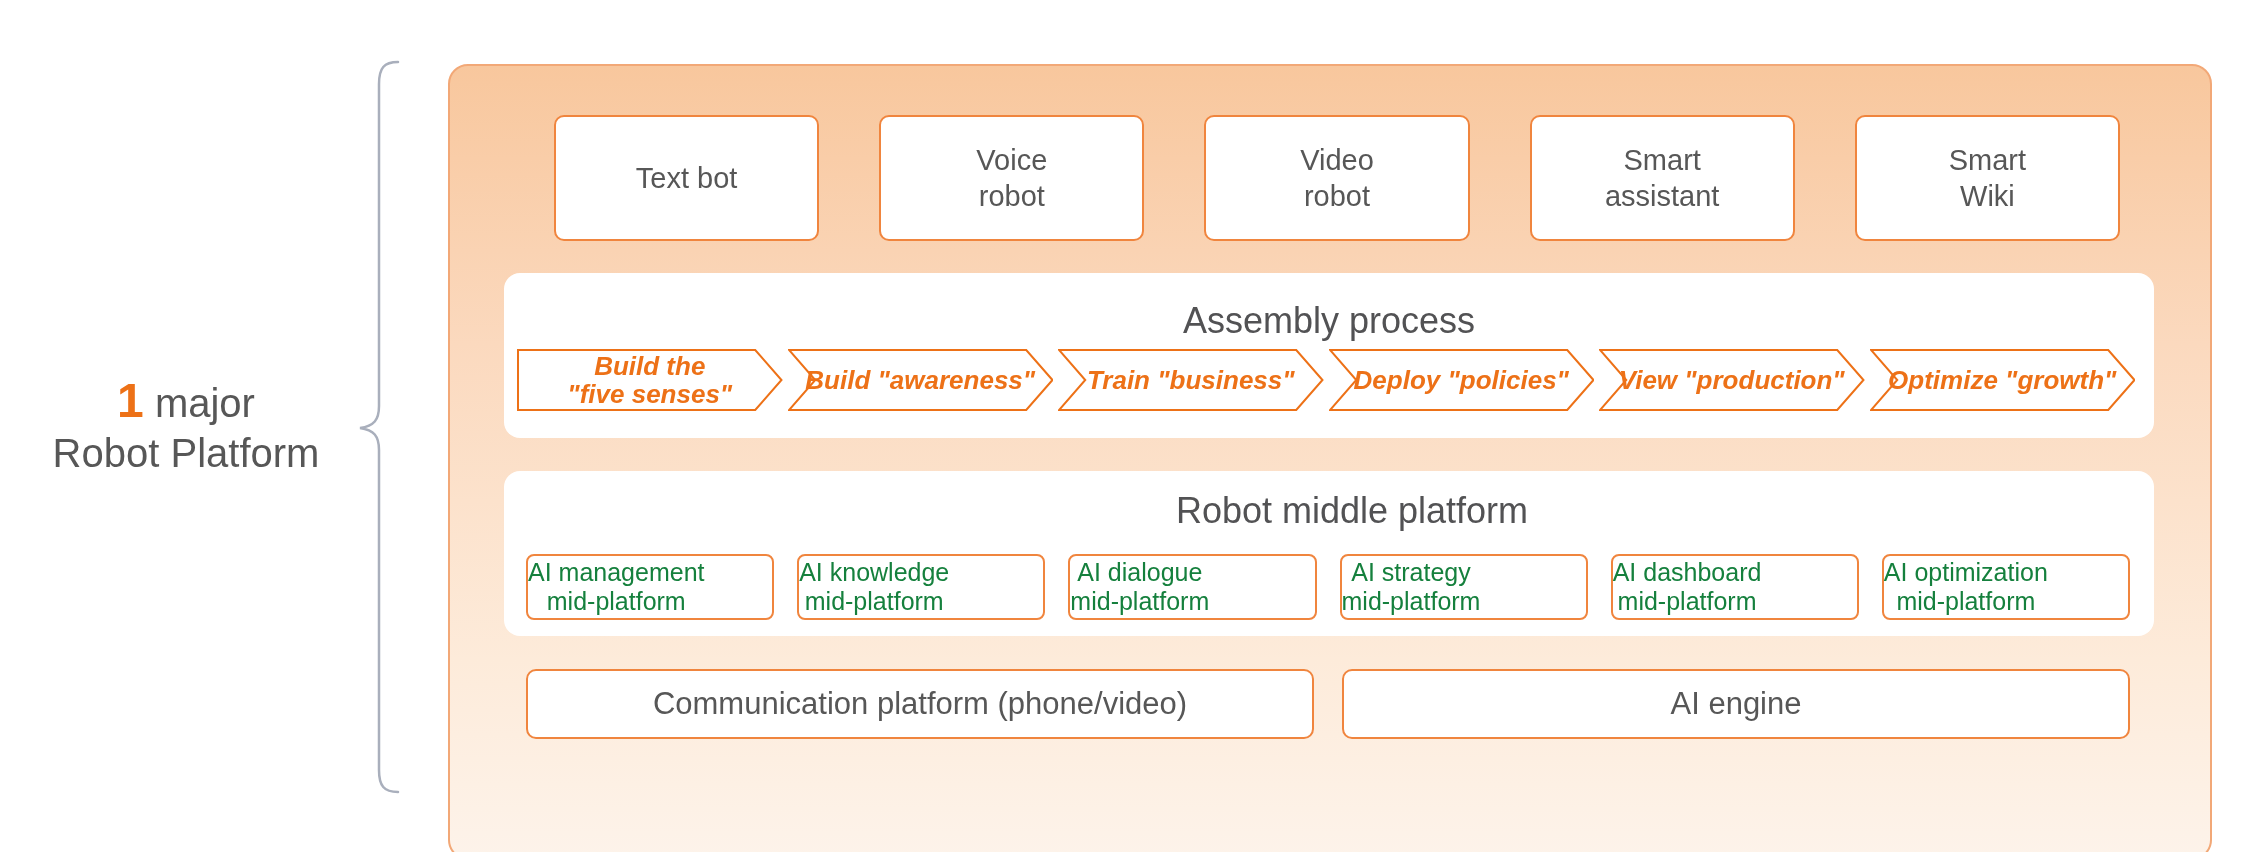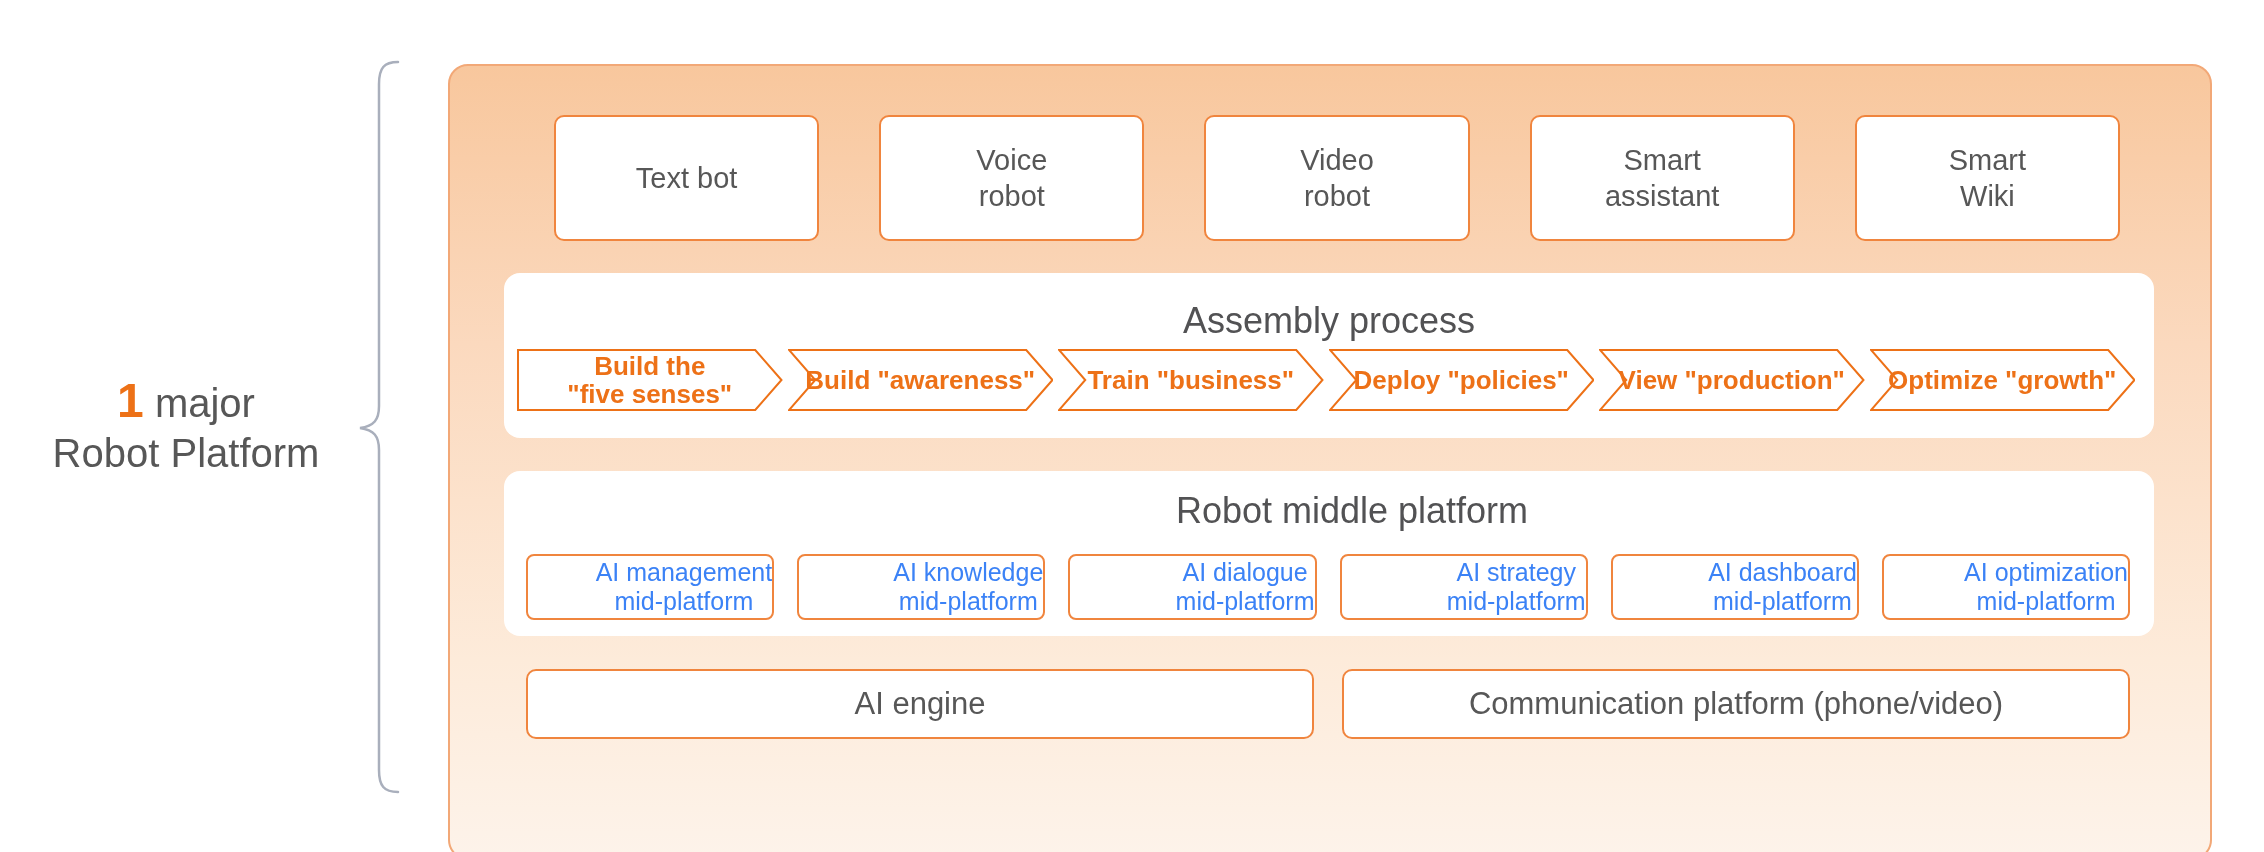--- a/index.html
+++ b/index.html
@@ -29,34 +29,34 @@
     font-size:29px;line-height:36px;color:#575757;white-space:pre-line;
   }
   
   .panel{position:absolute;left:54px;width:1650px;height:165px;background:#ffffff;border-radius:16px;}
   .panel-assembly{top:207px;}
   .panel-middle{top:405px;}
   .panel-title{text-align:center;font-size:36px;font-weight:500;color:#525254;}
   .panel-assembly .panel-title{padding-top:27px;}
   .panel-middle .panel-title{padding-top:19px;margin-left:46px;}
   
-  .chevrons{position:absolute;left:13px;top:76px;width:1618px;height:62px;display:flex;gap:5px;}
+  .chevrons{position:absolute;left:13px;top:76px;width:1618px;height:62px;display:flex;gap:5px;font-style:italic;}
   .chevron{position:relative;flex:1;}
   .chevron svg{position:absolute;inset:0;width:100%;height:100%;display:block;}
   .chevron polygon{fill:#ffffff;stroke:#ED7117;stroke-width:2;}
   .chevron-label{
     position:absolute;inset:0;display:flex;align-items:center;justify-content:center;text-align:center;
     font-size:26px;line-height:28px;font-weight:600;color:#ED7117;white-space:pre-line;
   }
   
   .modules{position:absolute;left:22px;top:83px;width:1604px;height:66px;display:flex;gap:23px;}
   .module-box{
     flex:1;background:#ffffff;border:2px solid #F0853E;border-radius:8px;box-sizing:border-box;
-    display:flex;align-items:center;justify-content:flex-end;text-align:center;
-    font-size:25px;line-height:29px;color:#3b82f6;white-space:pre-line;
+    display:flex;align-items:center;justify-content:flex-start;text-align:center;
+    font-size:25px;line-height:29px;color:#15803d;white-space:pre-line;
   }
   
   .foundation{position:absolute;left:76px;top:603px;width:1604px;height:70px;display:flex;gap:28px;}
   .foundation-box{
     flex:1;background:#ffffff;border:2px solid #F0853E;border-radius:10px;box-sizing:border-box;
     display:flex;align-items:center;justify-content:center;text-align:center;
     font-size:31px;font-weight:500;color:#575757;
   }
 </style>
 </head>
@@ -140,17 +140,17 @@
       <div class="module-box"><span>AI strategy
 mid-platform</span></div>
       <div class="module-box"><span>AI dashboard
 mid-platform</span></div>
       <div class="module-box"><span>AI optimization
 mid-platform</span></div>
     </div>
   </div>
 
   <div class="foundation">
+    <div class="foundation-box">Communication platform (phone/video)</div>
     <div class="foundation-box">AI engine</div>
-    <div class="foundation-box">Communication platform (phone/video)</div>
   </div>
 
 </div>
 
 </body></html>

